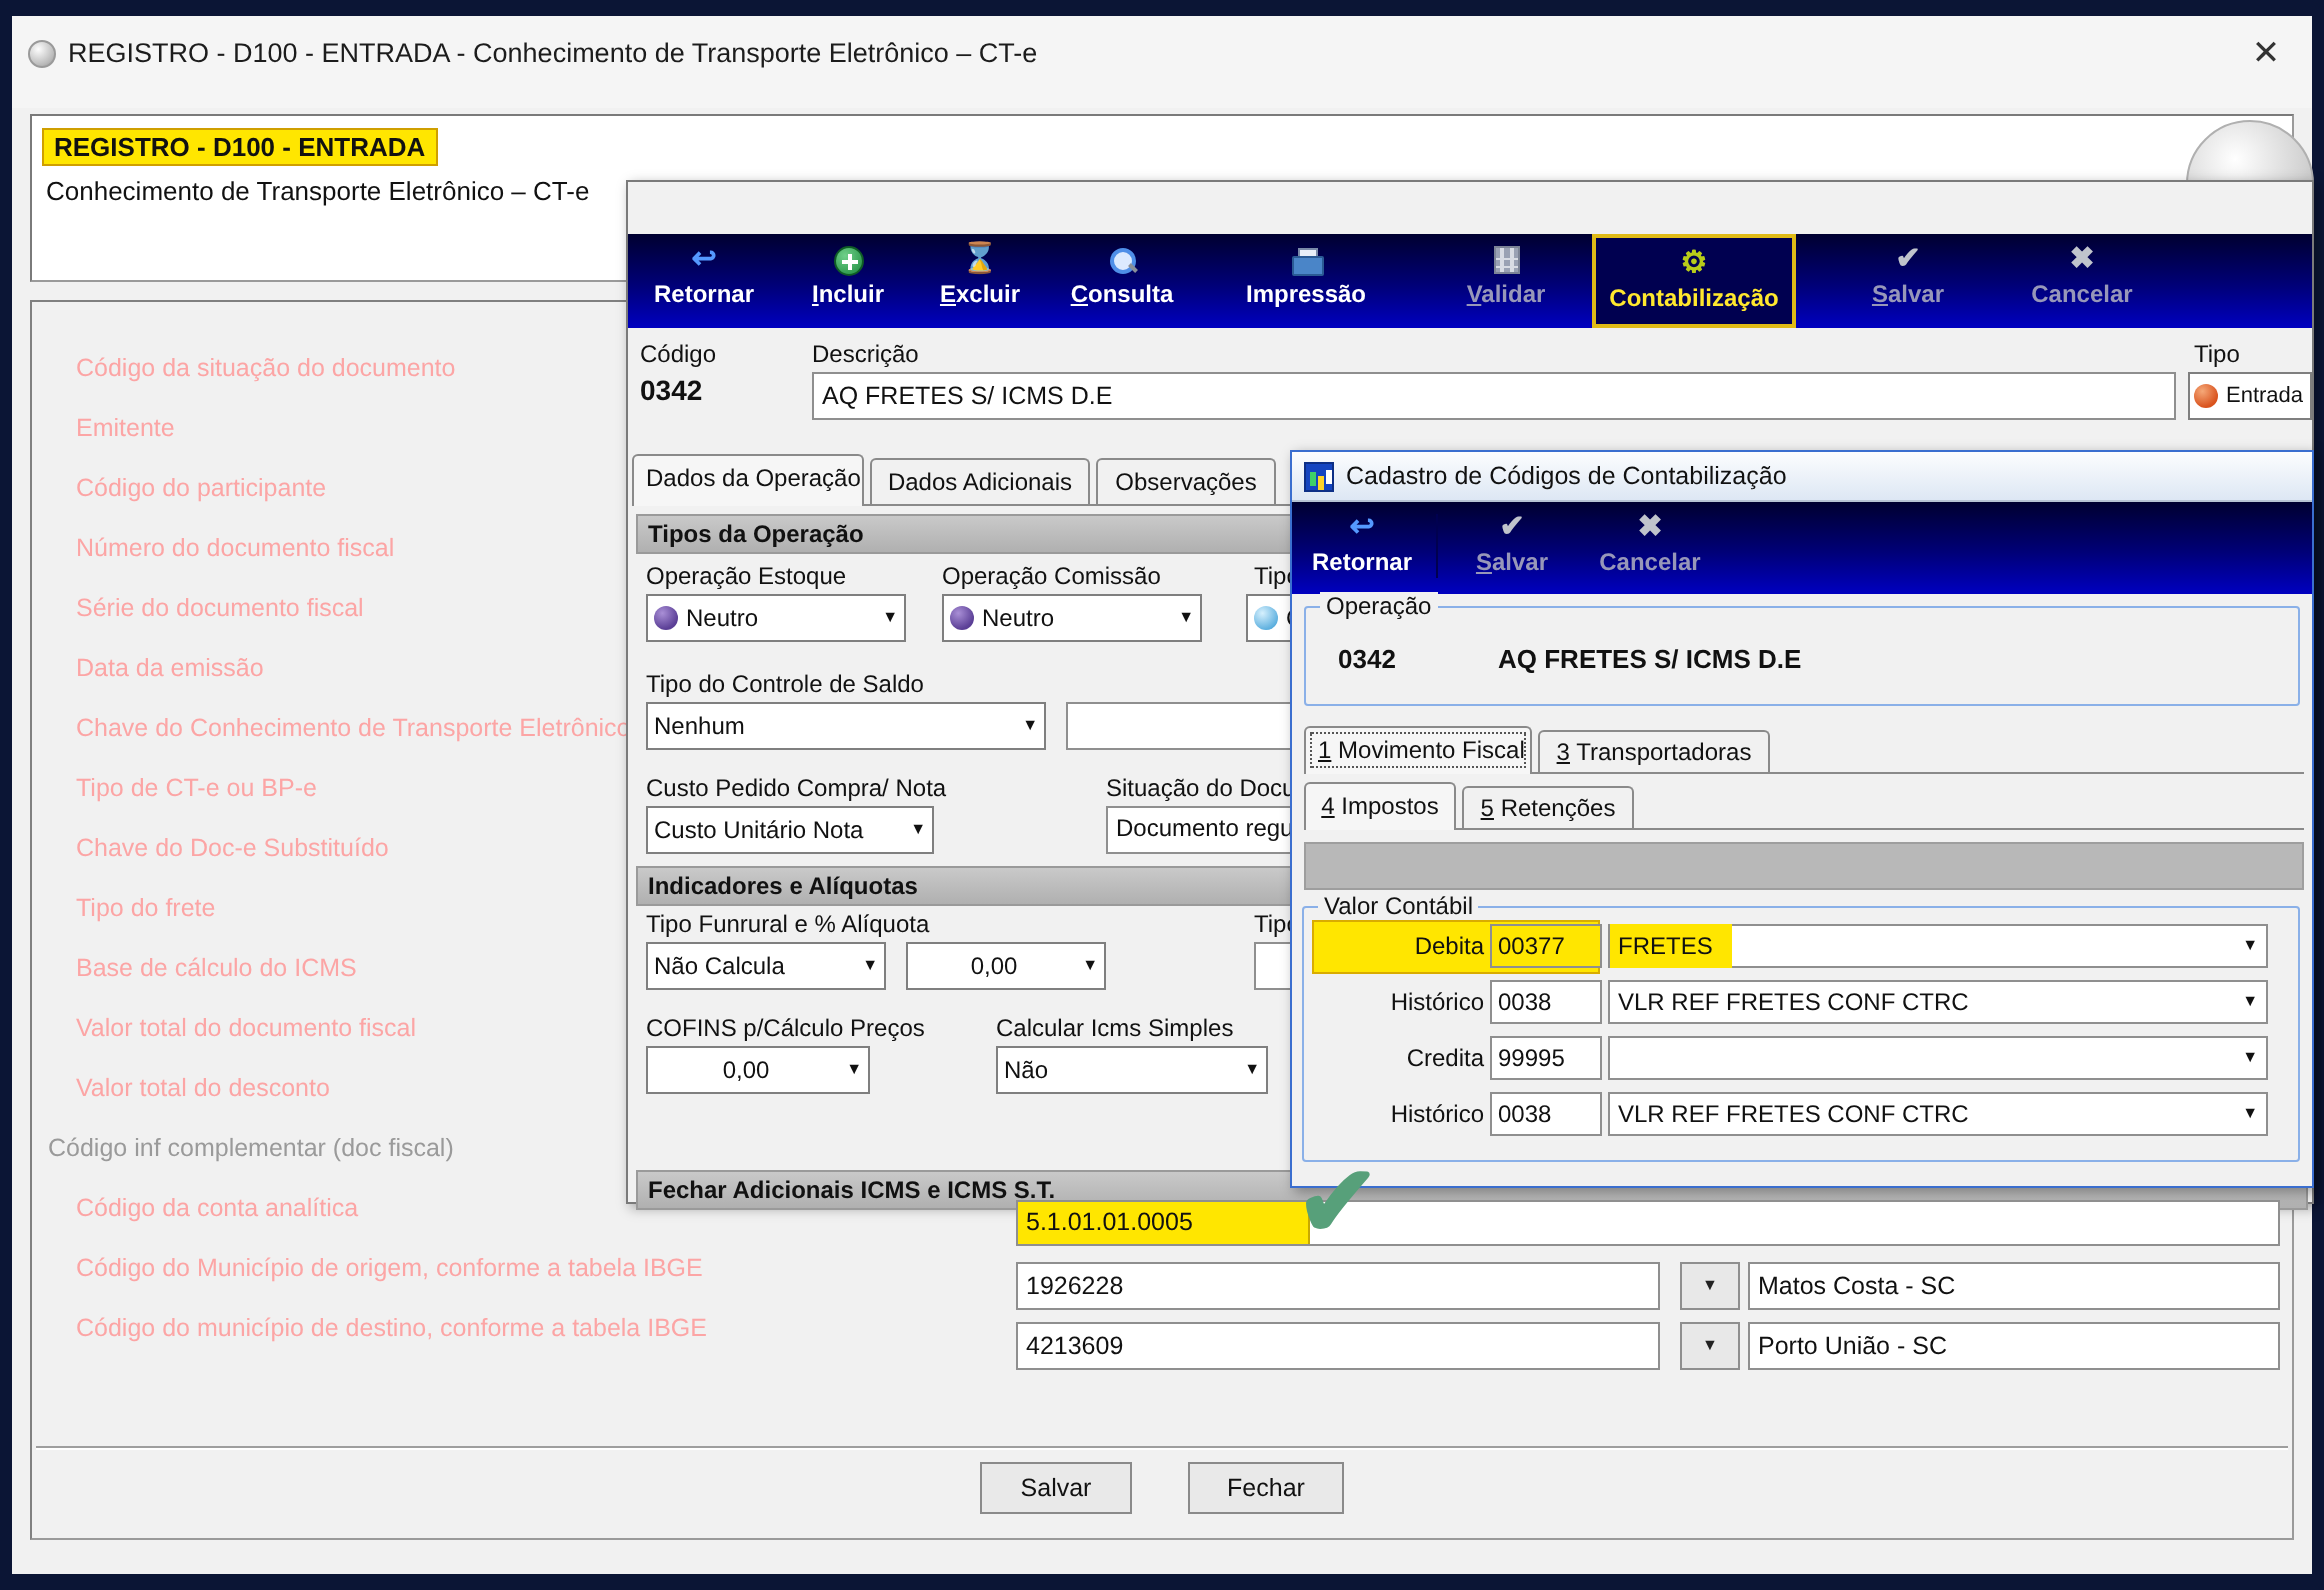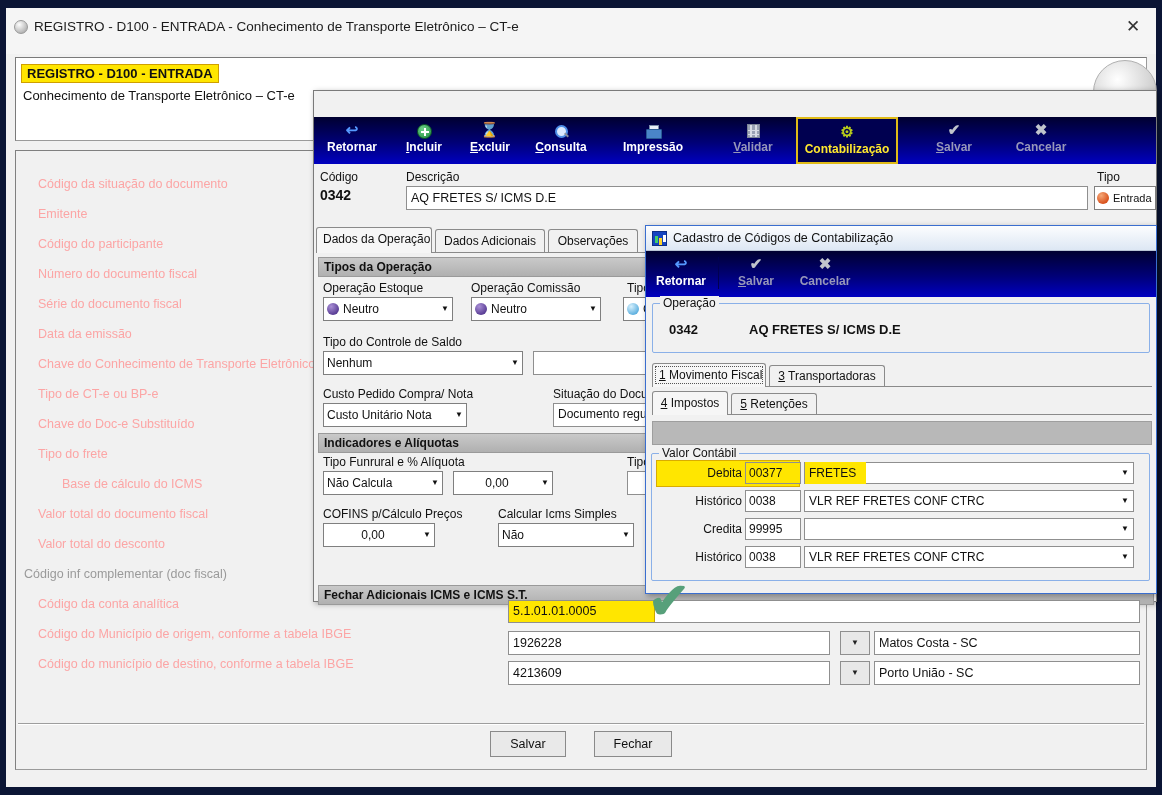--- a/index.html
+++ b/index.html
@@ -136,21 +136,21 @@
 <div class="abs f-label" style="left:38px;top:177px;z-index:0;">Código da situação do documento</div>
 <div class="abs f-label" style="left:38px;top:207px;z-index:0;">Emitente</div>
 <div class="abs f-label" style="left:38px;top:237px;z-index:0;">Código do participante</div>
 <div class="abs f-label" style="left:38px;top:267px;z-index:0;">Número do documento fiscal</div>
 <div class="abs f-label" style="left:38px;top:297px;z-index:0;">Série do documento fiscal</div>
 <div class="abs f-label" style="left:38px;top:327px;z-index:0;">Data da emissão</div>
 <div class="abs f-label" style="left:38px;top:357px;z-index:0;">Chave do Conhecimento de Transporte Eletrônico</div>
 <div class="abs f-label" style="left:38px;top:387px;z-index:0;">Tipo de CT-e ou BP-e</div>
 <div class="abs f-label" style="left:38px;top:417px;z-index:0;">Chave do Doc-e Substituído</div>
 <div class="abs f-label" style="left:38px;top:447px;z-index:0;">Tipo do frete</div>
-<div class="abs f-label" style="left:38px;top:477px;z-index:0;margin-left:24px;">Base de cálculo do ICMS</div>
+<div class="abs f-label" style="left:38px;top:477px;z-index:0;">Base de cálculo do ICMS</div>
 <div class="abs f-label" style="left:38px;top:507px;z-index:0;">Valor total do documento fiscal</div>
 <div class="abs f-label" style="left:38px;top:537px;z-index:0;">Valor total do desconto</div>
 <div class="abs f-label disabled" style="left:24px;top:567px;z-index:0;">Código inf complementar (doc fiscal)</div>
 <div class="abs f-label" style="left:38px;top:597px;z-index:0;">Código da conta analítica</div>
 <div class="abs f-label" style="left:38px;top:627px;z-index:0;">Código do Município de origem, conforme a tabela IBGE</div>
 <div class="abs f-label" style="left:38px;top:657px;z-index:0;">Código do município de destino, conforme a tabela IBGE</div>
 
 <div class="abs circle-peek"></div>
 
 <div class="abs dlg dlg-op">

